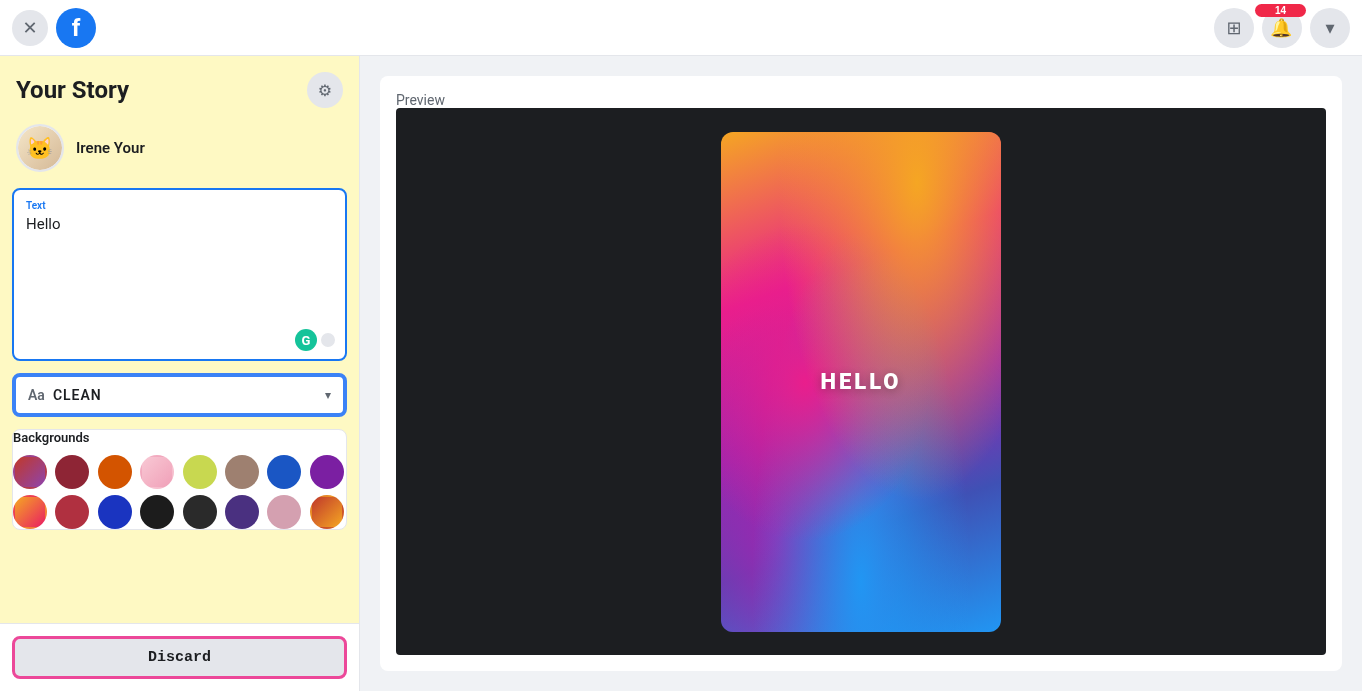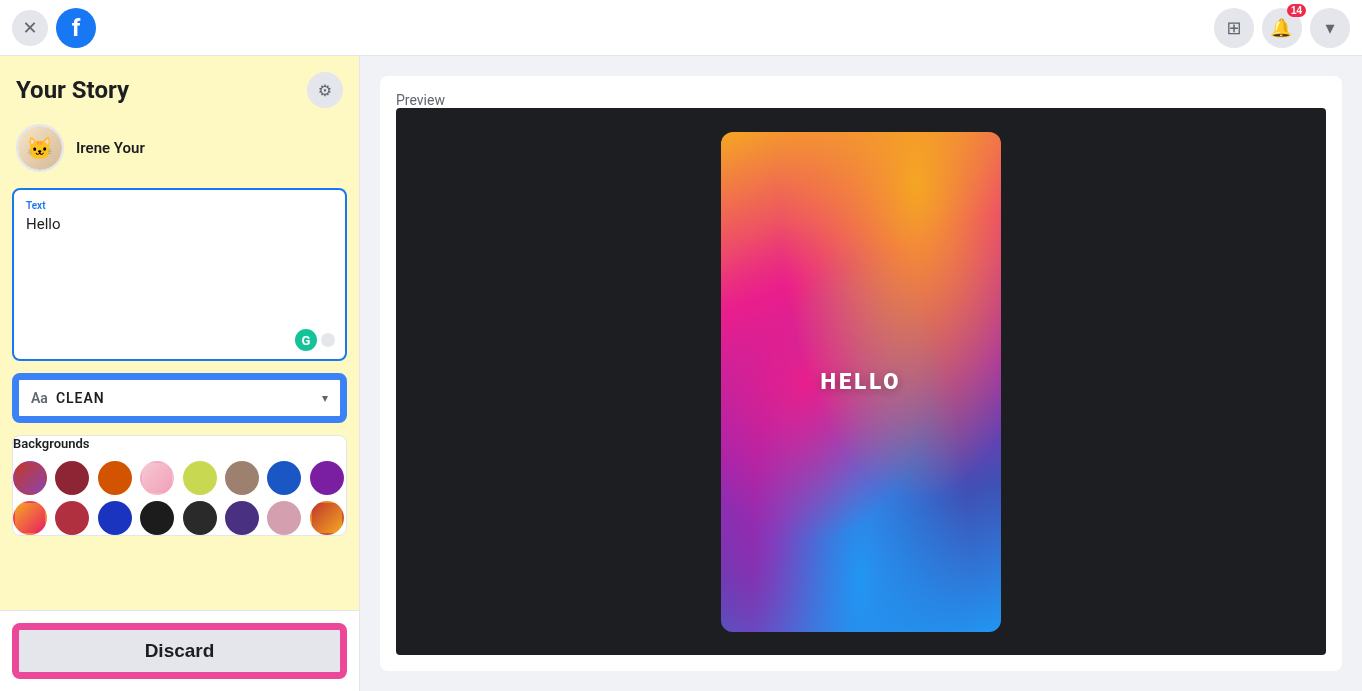--- a/index.html
+++ b/index.html
@@ -65,21 +65,21 @@
       position: relative;
     }
     .notification-badge {
       position: absolute;
       top: -4px; right: -4px;
       background: #f02849;
       color: #fff;
       font-size: 10px;
       font-weight: bold;
       border-radius: 10px;
-      padding: 1px 4px;
+      padding: 1px 20px;
       min-width: 18px;
       text-align: center;
     }
 
     
     .main-content {
       display: flex;
       flex: 1;
       overflow: hidden;
     }
@@ -188,21 +188,21 @@
     .grammarly-circle {
       width: 18px; height: 18px;
       border-radius: 50%;
       background: #e4e6eb;
       border: 2px solid #fff;
     }
 
     
     .font-dropdown {
       margin: 12px 12px 0;
-      border: 7px solid #3b82f6;
+      border: 4px solid #3b82f6;
       border-radius: 8px;
       padding: 10px 12px;
       display: flex;
       align-items: center;
       justify-content: space-between;
       cursor: pointer;
       background: #fff;
     }
     .font-left {
       display: flex;
@@ -257,26 +257,27 @@
       padding: 12px;
       display: flex;
       gap: 8px;
       border-top: 1px solid #e4e6eb;
       background: #fff;
     }
     .discard-btn {
       flex: 1;
       padding: 10px;
       border-radius: 8px;
-      border: 7px solid #ec4899;
+      border: 3px solid #ec4899;
       background: #e4e6eb;
-      font-size: 19px;
-      font-weight: 600;
-      color: #1c1e21;
-      cursor: pointer;
+      font-size: 15px;
+      font-weight: 600;
+      color: #1c1e21;
+      cursor: pointer;
+      font-family: Liberation Mono, monospace;
     }
     .share-btn {
       flex: 2;
       padding: 10px;
       border-radius: 8px;
       border: none;
       background: #1877f2;
       font-size: 15px;
       font-weight: 600;
       color: #fff;

